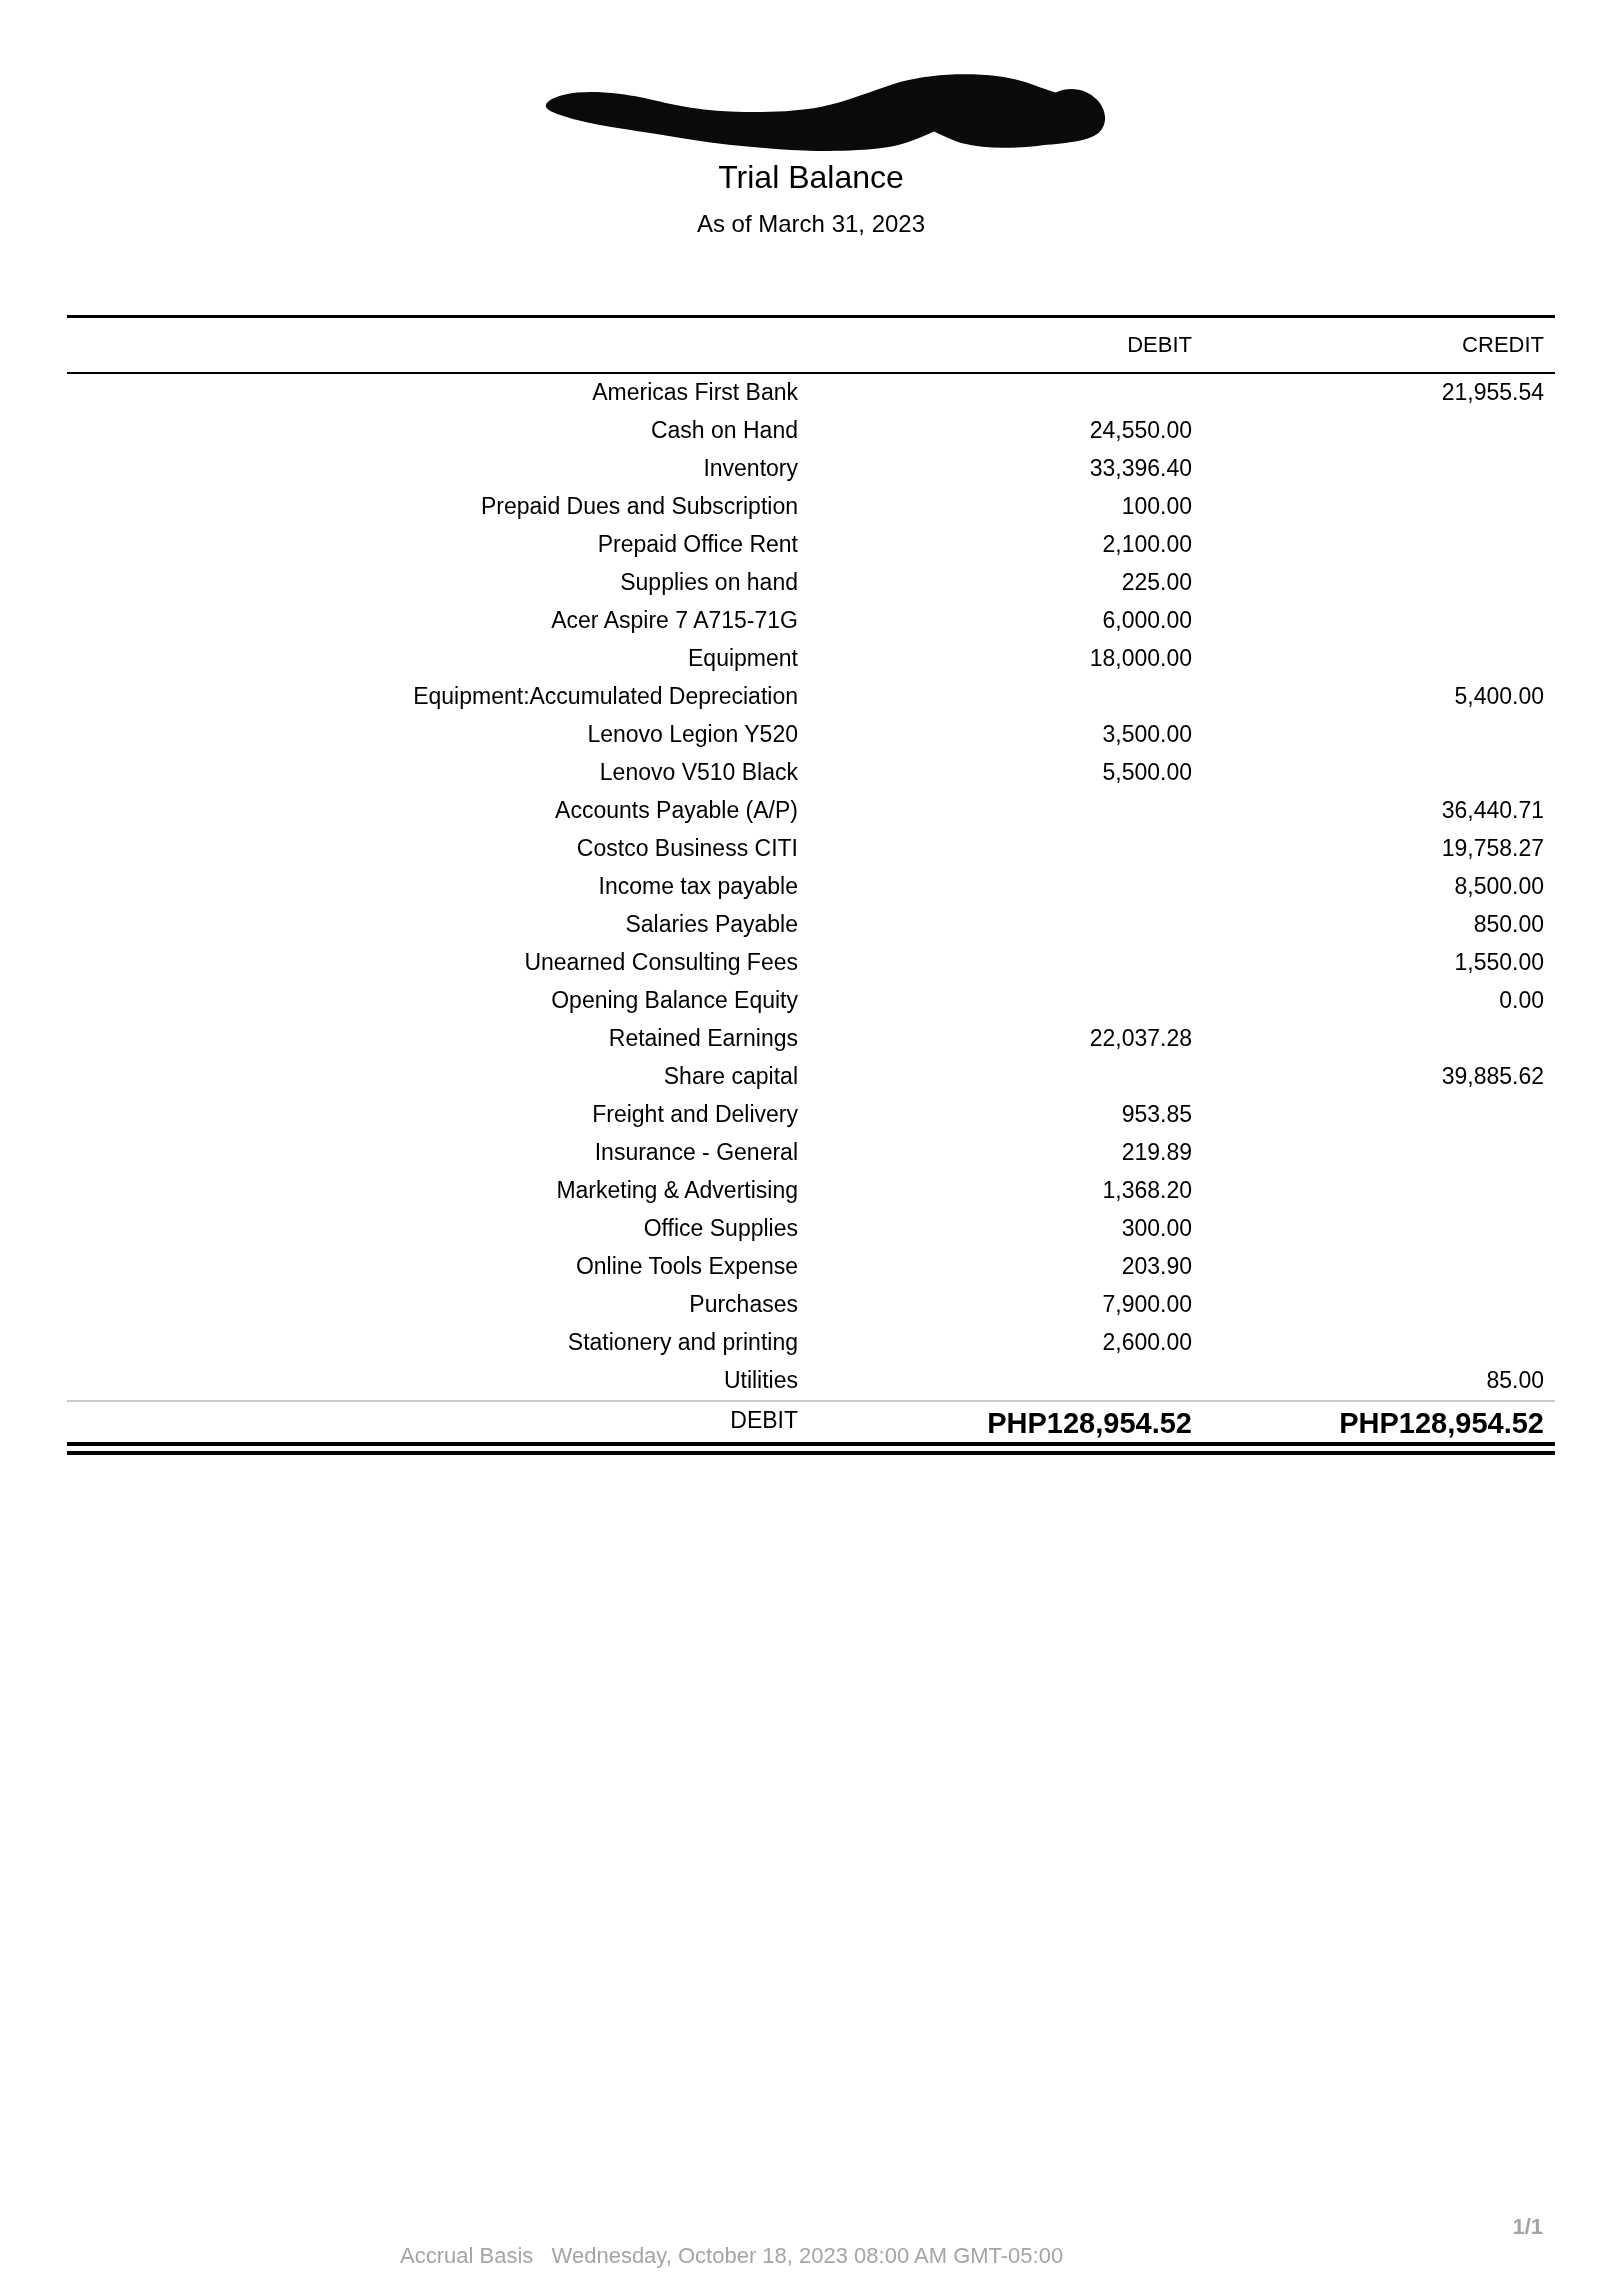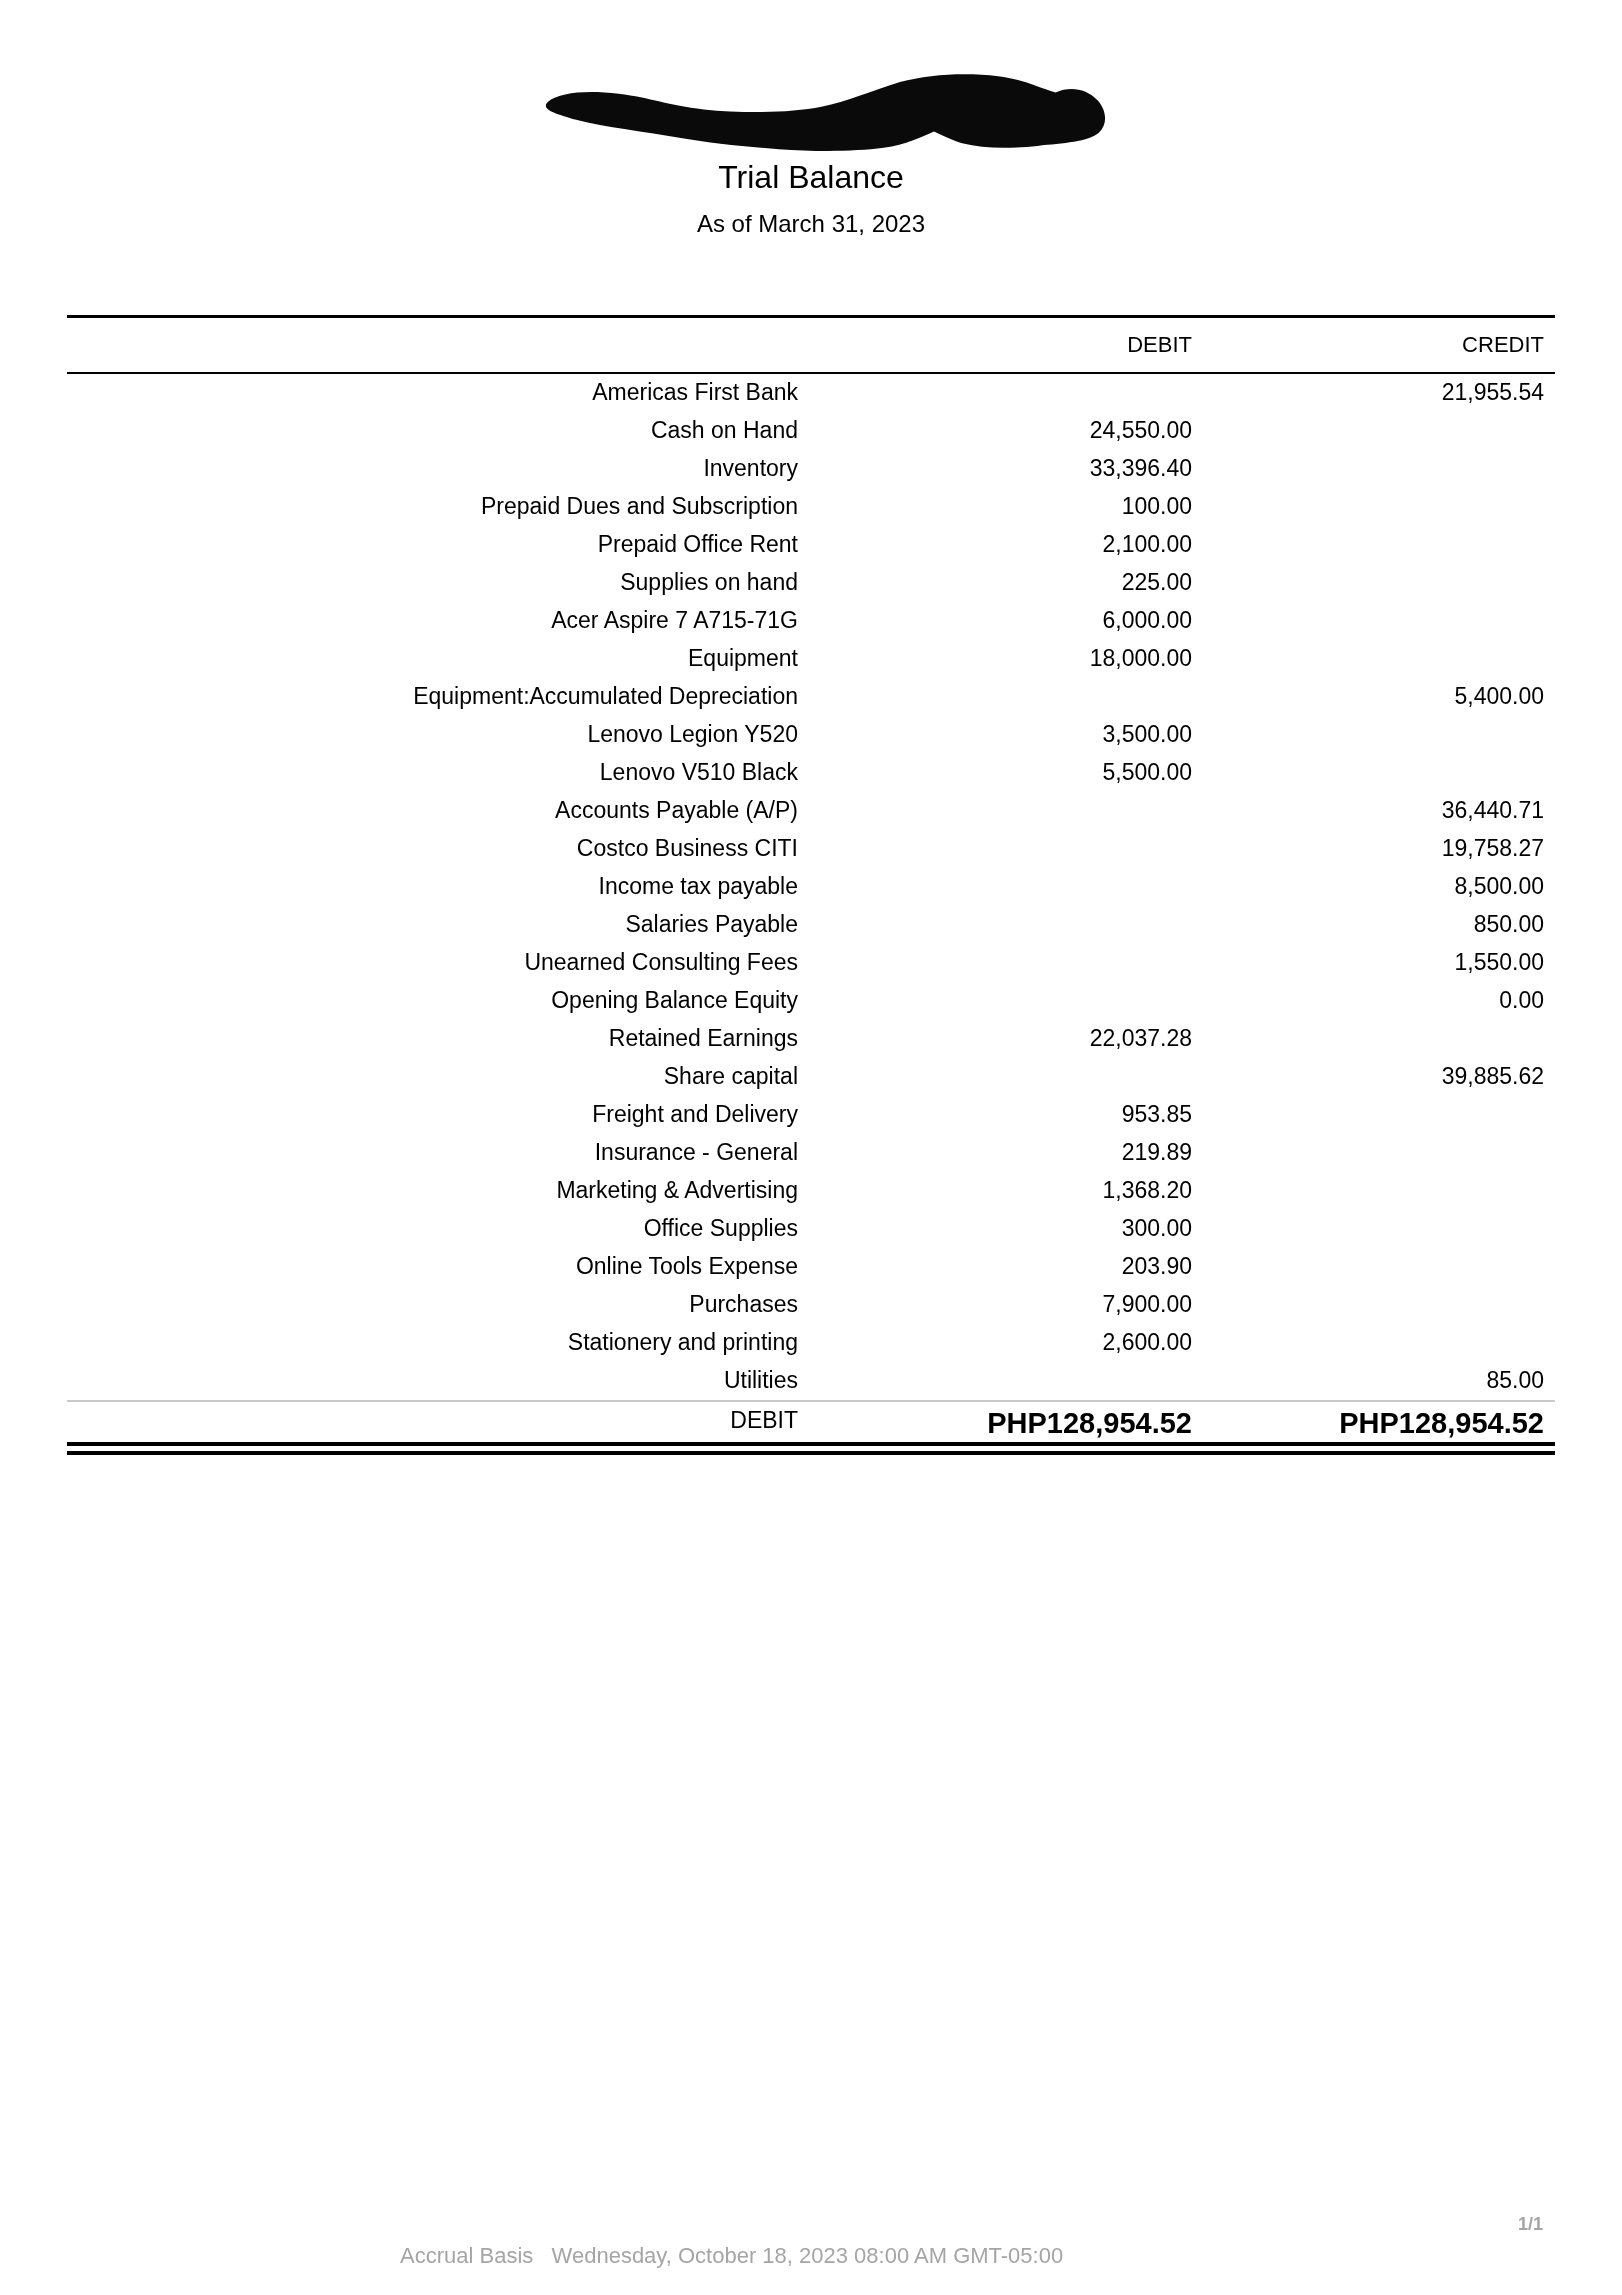--- a/index.html
+++ b/index.html
@@ -47,21 +47,21 @@
 
   .footer-line {
     position: absolute; left: 400px; top: 2219px;
     font-size: 22px; font-weight: 400; color: #a5a5a5;
     white-space: nowrap;
     margin-top: 24px;
   }
   .footer-line .basis { margin-right: 18.3px; }
   .page-number {
     position: absolute; top: 2214px; right: 79px;
-    font-size: 18px; font-weight: 700; color: #a5a5a5;
+    font-size: 22px; font-weight: 700; color: #a5a5a5;
   }
 </style>
 </head>
 <body>
 
 <div class="page">
 
   <svg class="redaction" viewBox="0 0 908 126" preserveAspectRatio="none" aria-hidden="true">
     <path fill="#0a0a0a" d="
       M52,44

